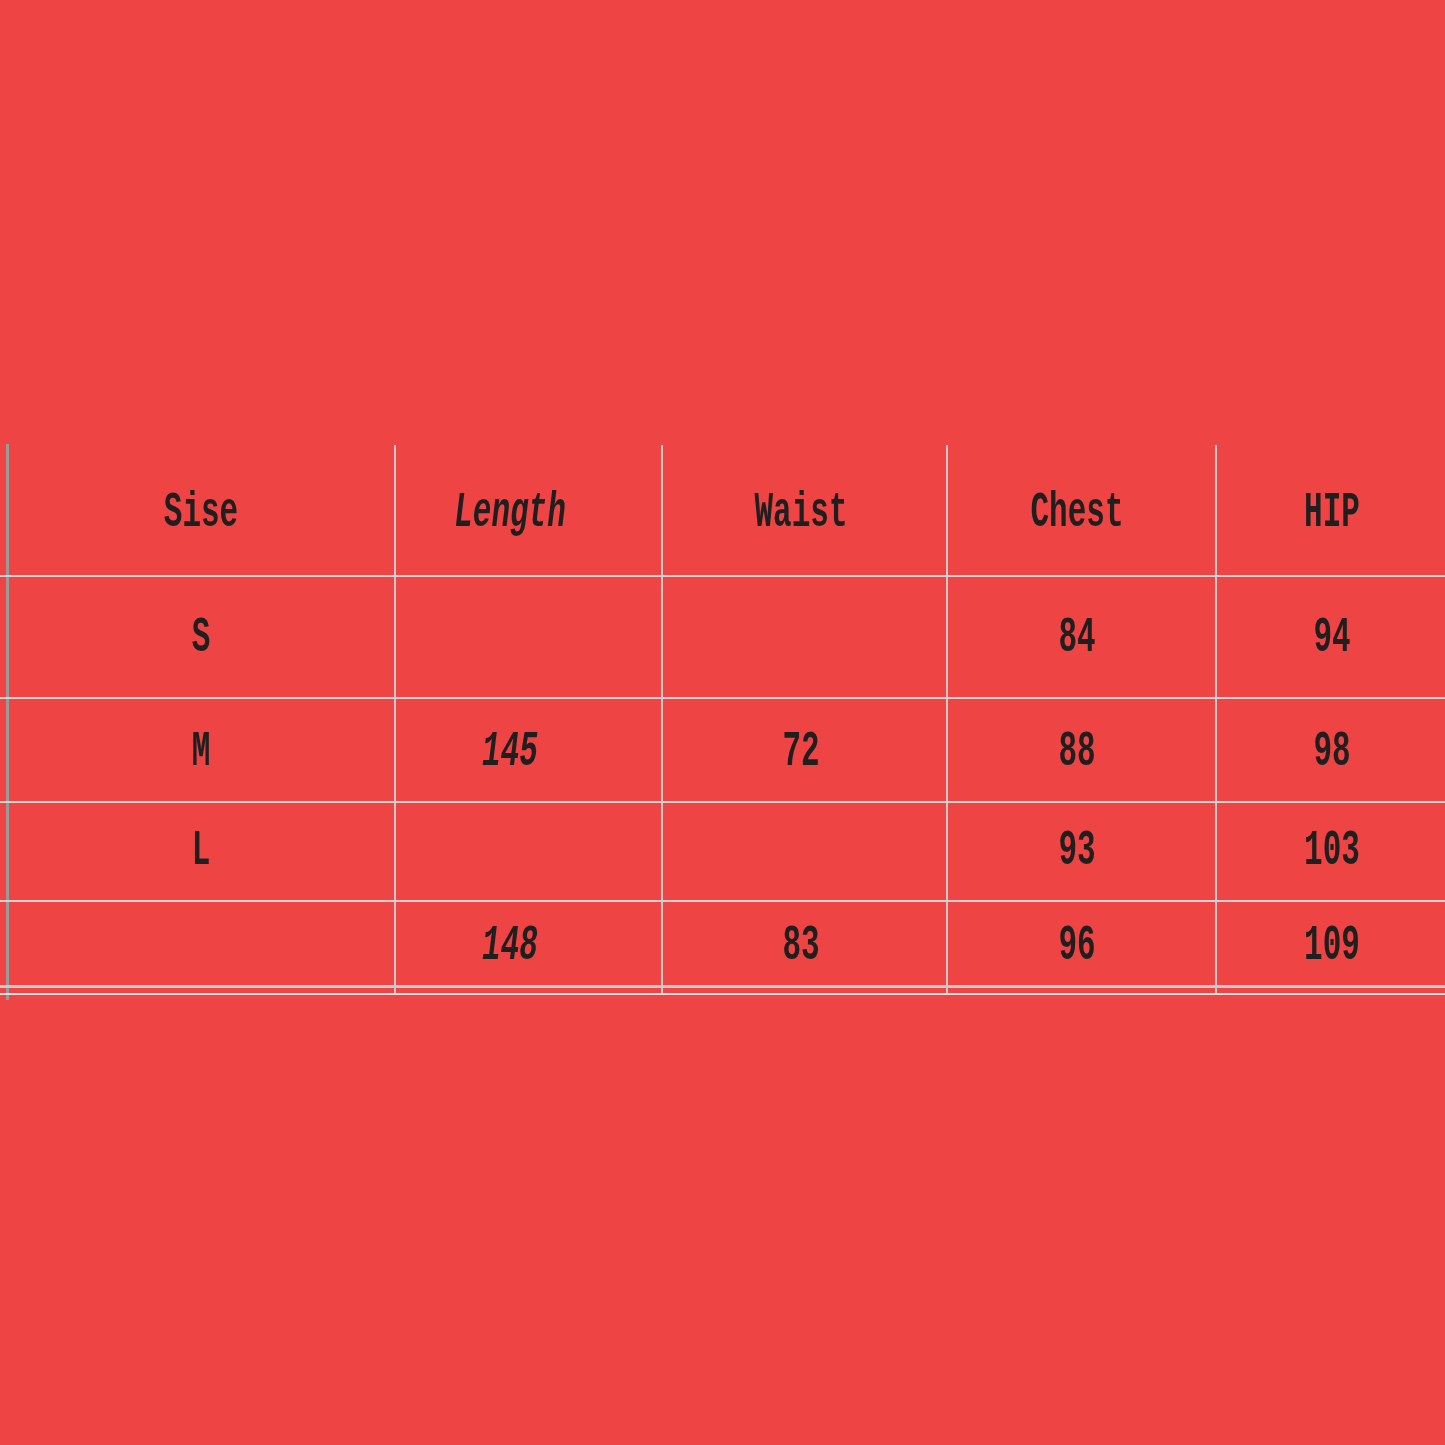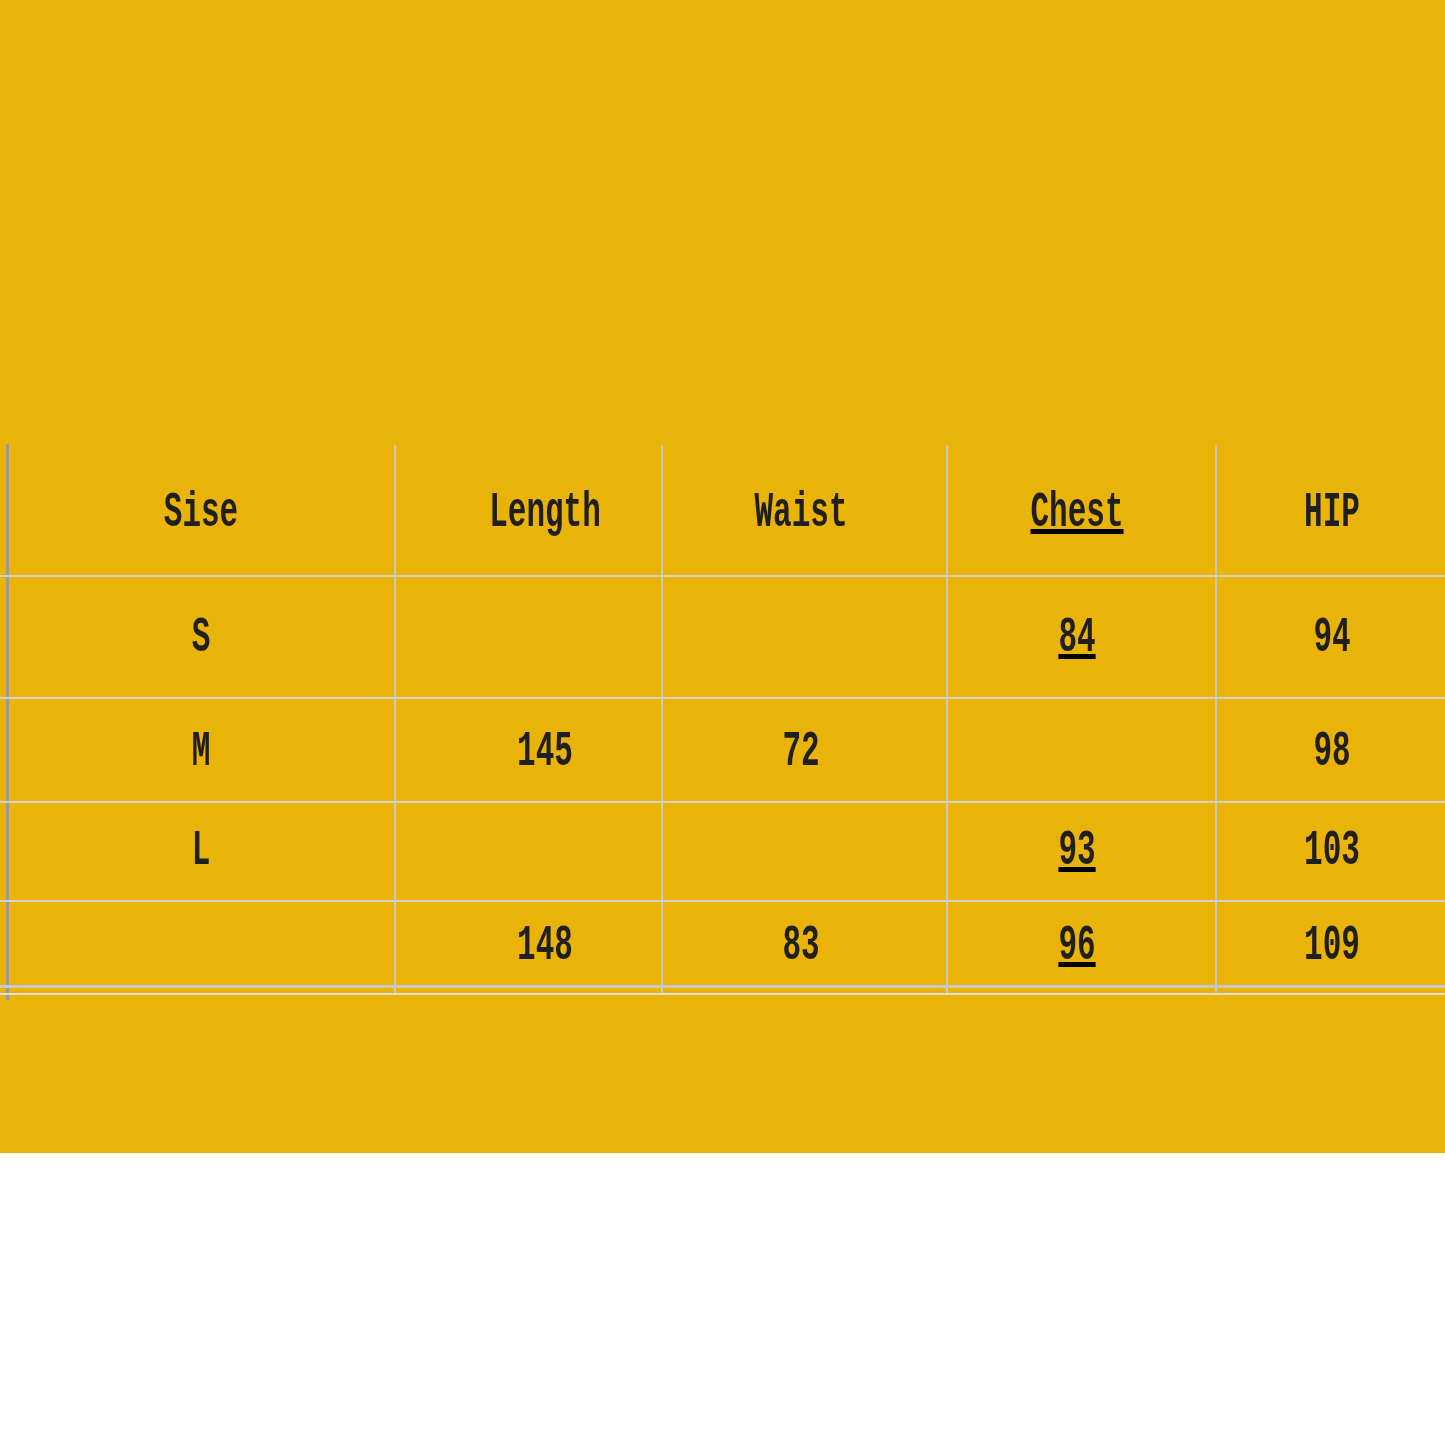--- a/index.html
+++ b/index.html
@@ -3,22 +3,22 @@
 <meta charset="utf-8">
 <style>
   html, body {
     margin: 0;
     padding: 0;
     background: #ffffff;
   }
   .viewport {
     position: relative;
     width: 1445px;
-    height: 1153px;
-    background: #eab308;
+    height: 1445px;
+    background: #ef4444;
     overflow: hidden;
     font-family: "Liberation Mono", monospace;
   }
   
   .hline {
     position: absolute;
     left: 0;
     width: 1445px;
     height: 2px;
     background: #d2d2d2;
@@ -58,23 +58,23 @@
     font-size: 50px;
     font-weight: 700;
     color: #1f1f1f;
     transform: scaleX(0.62);
     transform-origin: center;
     white-space: pre;
     letter-spacing: 0;
   }
   
   .c0 { left: 71px; }
-  .c1 { left: 415px; }
+  .c1 { left: 380px; font-style: italic; }
   .c2 { left: 671px; align-items: center; }
-  .c3 { left: 947px; text-decoration: underline; }
+  .c3 { left: 947px; }
   .c4 { left: 1202px; }
   
   .r0 { top: 477px; }
   .r1 { top: 602px; }
   .r2 { top: 716px; }
   .r3 { top: 815px; }
   .r4 { top: 910px; }
 </style>
 </head>
 <body>
@@ -122,20 +122,23 @@
 
   <div class="cell r2 c0">
       <span class="txt">M</span>
     </div>
   <div class="cell r2 c1">
       <span class="txt">145</span>
     </div>
   <div class="cell r2 c2">
       <span class="txt">72</span>
     </div>
+  <div class="cell r2 c3">
+      <span class="txt">88</span>
+    </div>
   <div class="cell r2 c4">
       <span class="txt">98</span>
     </div>
 
   <div class="cell r3 c0">
       <span class="txt">L</span>
     </div>
   <div class="cell r3 c3">
       <span class="txt">93</span>
     </div>

